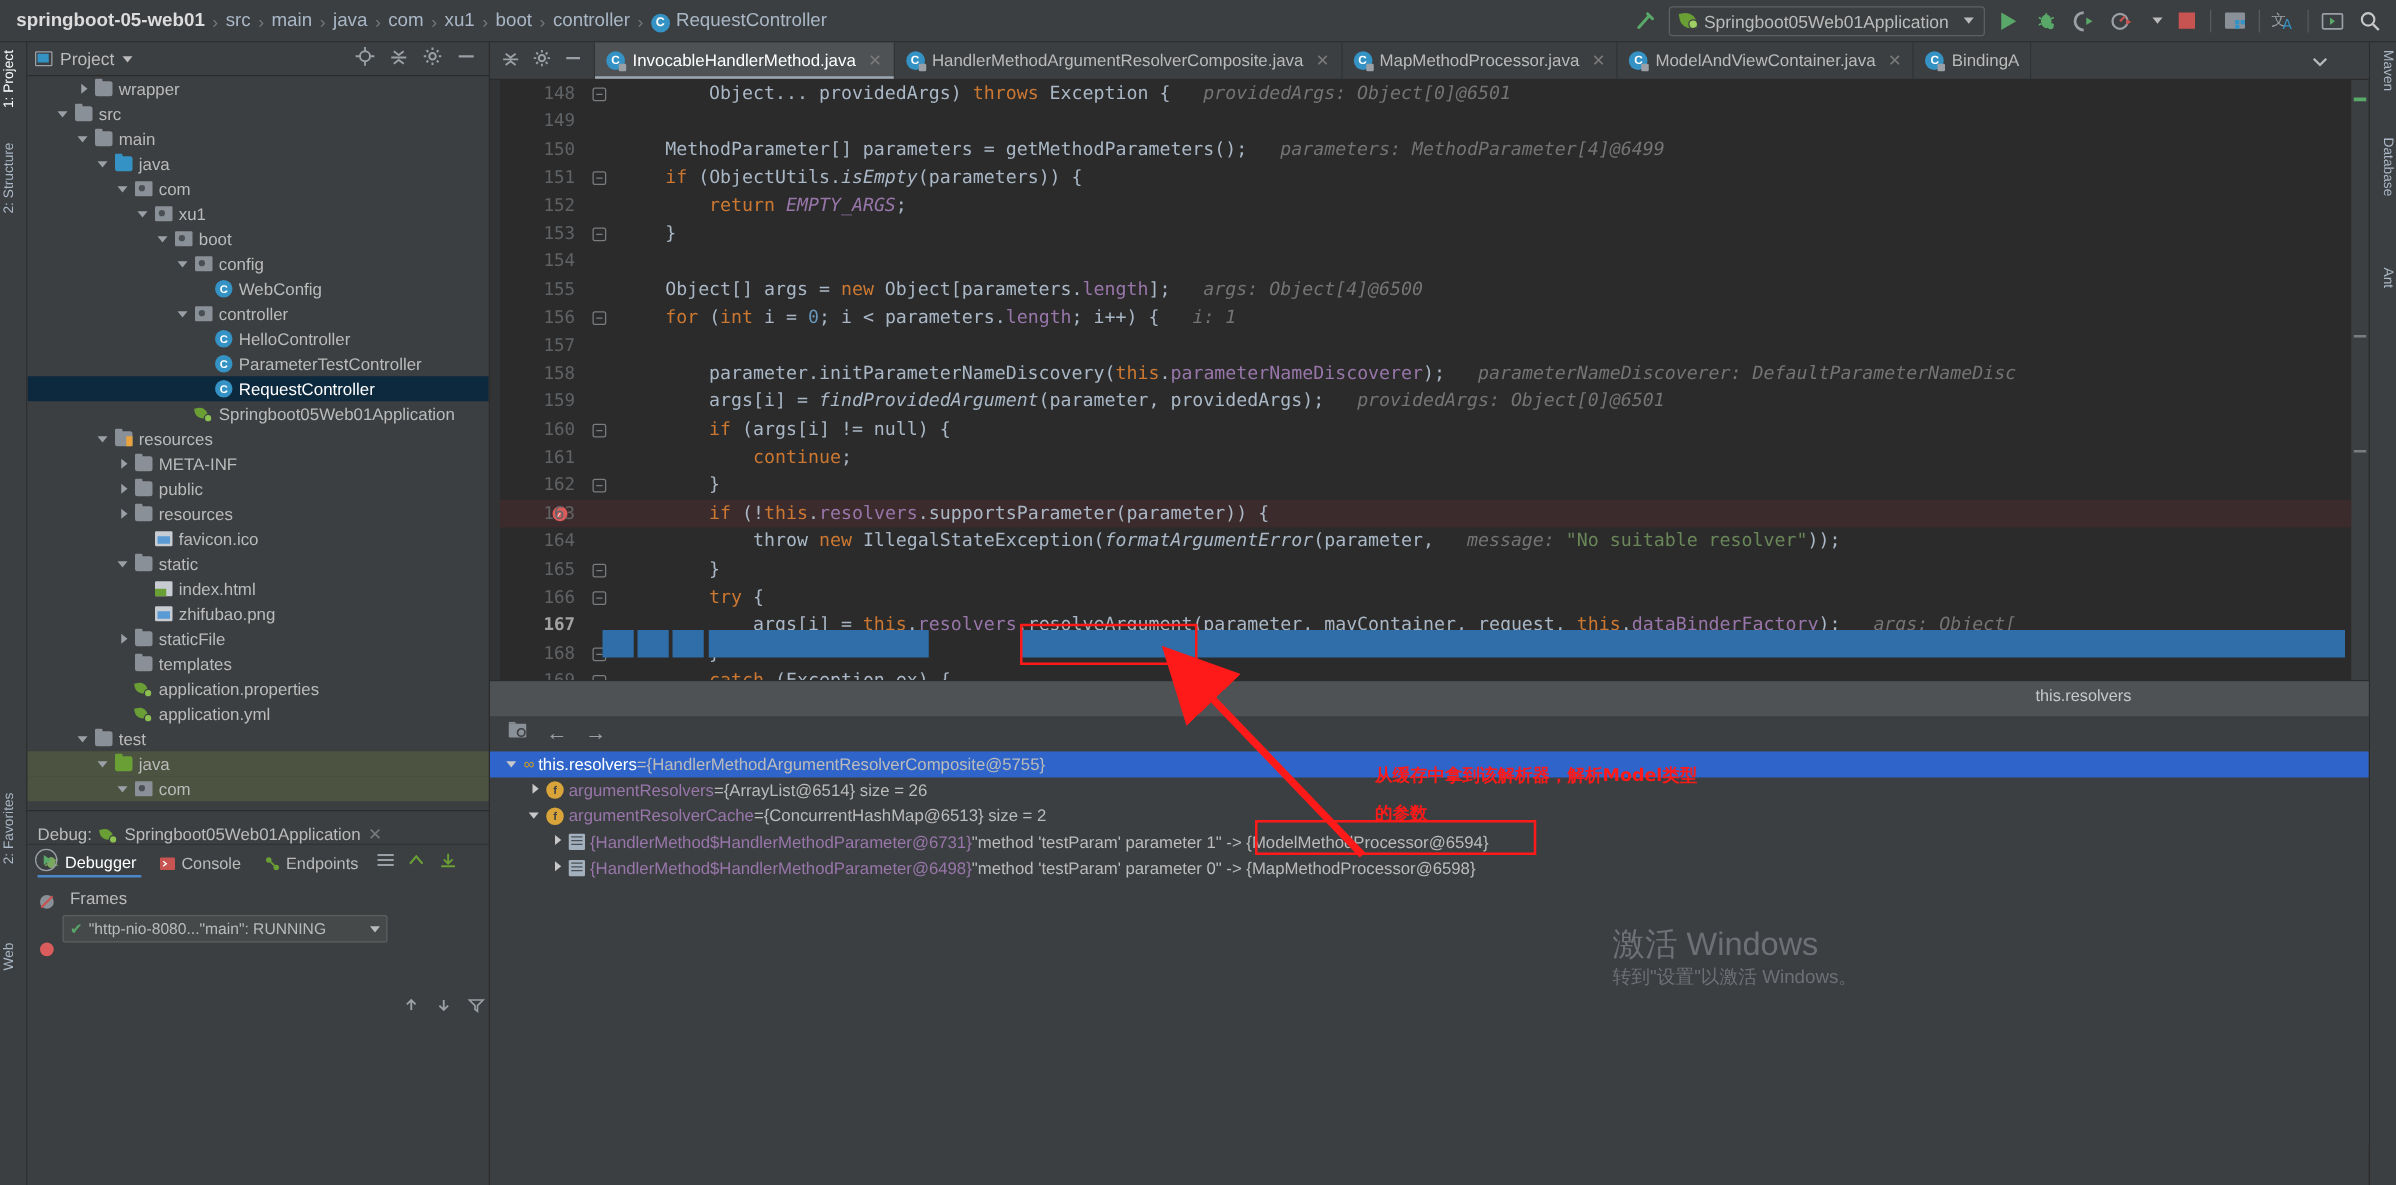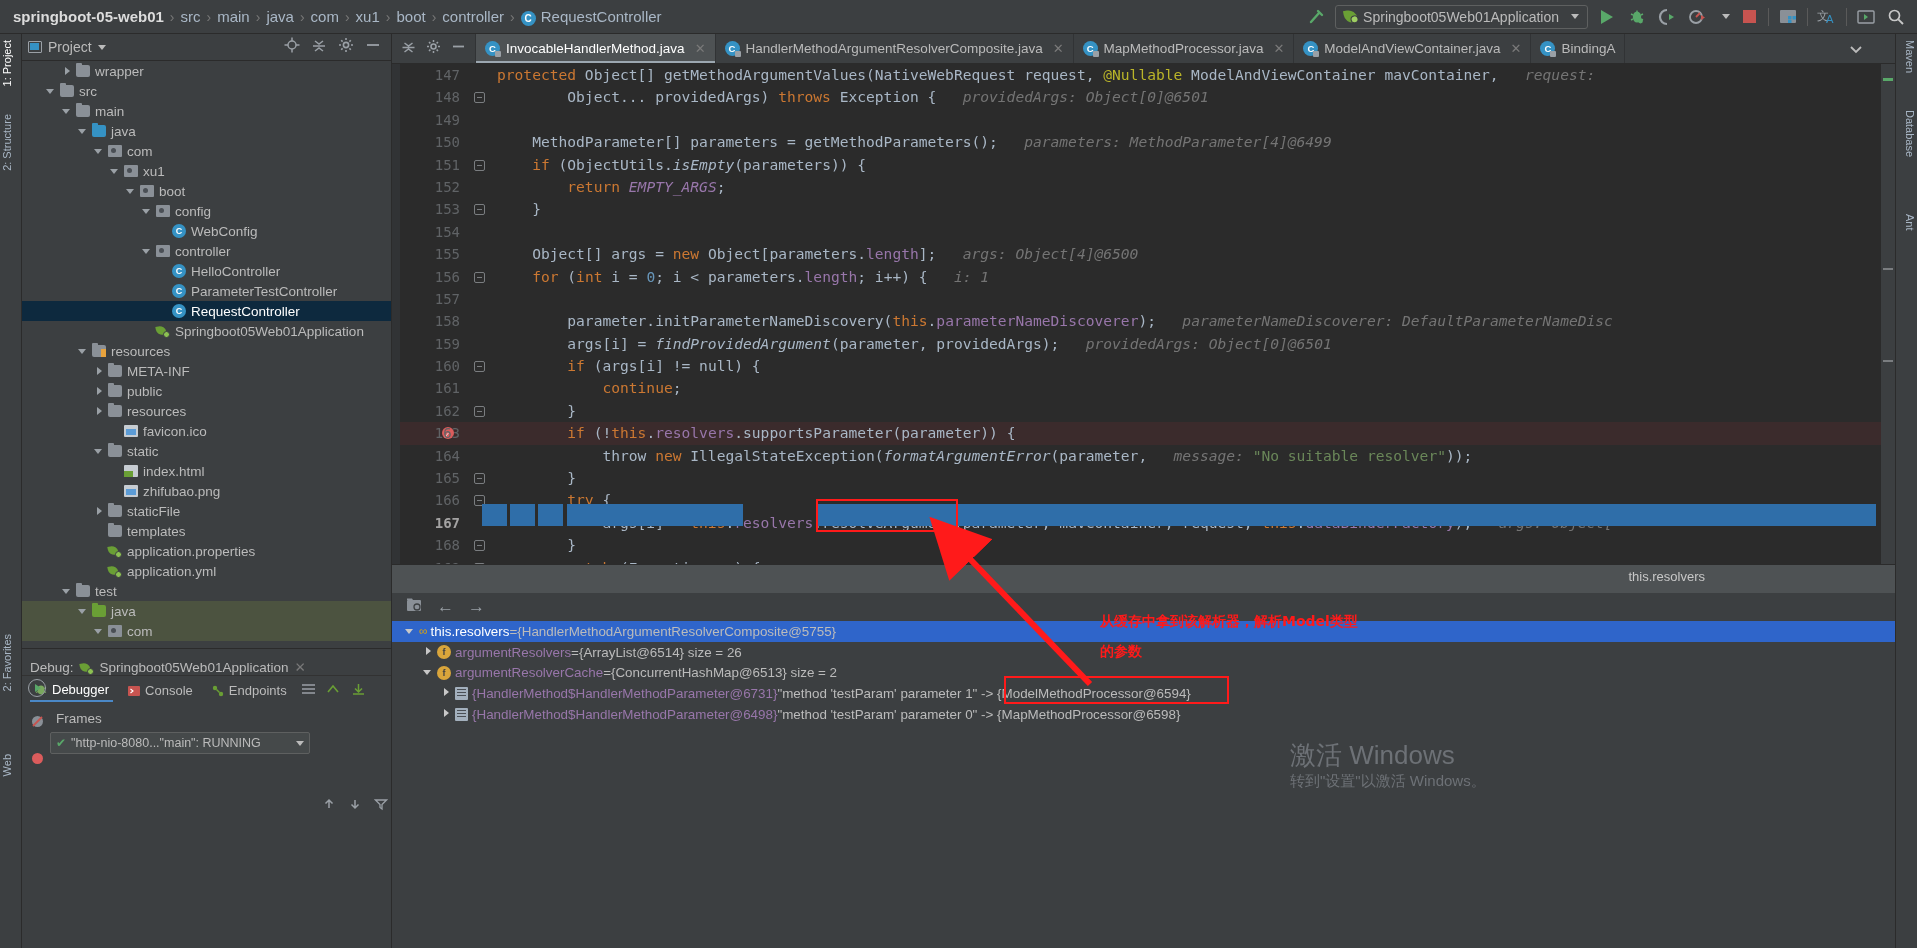--- a/index.html
+++ b/index.html
@@ -174,21 +174,21 @@
   .bp-dot::after{content:'✓';position:absolute;left:2px;top:-3px;color:#e8e8e8;font-size:9px;}
   .sel-blue { position:absolute; height:22.4px; background:#2f6ea9; }
   .redbox { position:absolute; border:2.5px solid #ff1a1a; }
 
   
   .marker-col { position:absolute; right:0; top:0; width:14px; height:100%; background:#3c3f41;}
   .mk { position:absolute; right:2px; width:10px; height:3px; }
 
   
   .debug-panel {
-    position:absolute; left:392px; top:564px; width:1503px; height:372px;
+    position:absolute; left:392px; top:544px; width:1503px; height:372px;
     background:#3c3f41; border-top:1px solid #2b2b2b;
   }
   .dp-topline { height:28px; position:relative; background:#4e5254; }
   .dp-hintbox { position:absolute; right:190px; top:4px; color:#c8c8c8; font-size:13px; }
   .dp-toolbar { height:28px; display:flex; align-items:center; gap:14px; padding:0 14px; }
   .navarrow { color:#9aa0a6; font-size:17px; }
   .vars { position:absolute; left:0; top:56px; right:0; bottom:0; overflow:hidden; font-size:13.4px;}
   .vrow { height:20.7px; display:flex; align-items:center; color:#bbbbbb; white-space:nowrap; }
   .vrow.sel { background:#2f65ca; color:#ffffff;}
   .vexp { width:13px; height:13px; position:relative; flex:none; margin-right:2px;}
@@ -661,21 +661,20 @@
     </div>
   <div style="position:absolute;left:1845px;top:36px;width:22px;height:26px;display:flex;align-items:center;justify-content:center;">
     <svg width="16" height="16" viewBox="0 0 16 16">
         <path d="M3 6 L8 11 L13 6" stroke="#bbbbbb" stroke-width="1.8" fill="none"></path>
       </svg>
   </div>
 
   <div class="editor">
     <div class="gutter-strip"></div>
     <div class="code-area" id="codearea">
-        <div class="cl"><span class="lnum">147</span><span class="ctxt"><span class="kw">protected</span> Object[] getMethodArgumentValues(NativeWebRequest request, <span class="ann">@Nullable</span> ModelAndViewContainer mavContainer,<span class="hint">   request:</span></span></div>
         <div class="cl"><span class="lnum">148</span><span class="fold minus"></span><span class="ctxt">        Object... providedArgs) <span class="kw">throws</span> Exception {<span class="hint">   providedArgs: Object[0]@6501</span></span></div>
         <div class="cl"><span class="lnum">149</span><span class="ctxt"></span></div>
         <div class="cl"><span class="lnum">150</span><span class="ctxt">    MethodParameter[] parameters = getMethodParameters();<span class="hint">   parameters: MethodParameter[4]@6499</span></span></div>
         <div class="cl"><span class="lnum">151</span><span class="fold minus"></span><span class="ctxt">    <span class="kw">if</span> (ObjectUtils.<span class="it">isEmpty</span>(parameters)) {</span></div>
         <div class="cl"><span class="lnum">152</span><span class="ctxt">        <span class="kw">return</span> <span class="fld it">EMPTY_ARGS</span>;</span></div>
         <div class="cl"><span class="lnum">153</span><span class="fold minus"></span><span class="ctxt">    }</span></div>
         <div class="cl"><span class="lnum">154</span><span class="ctxt"></span></div>
         <div class="cl"><span class="lnum">155</span><span class="ctxt">    Object[] args = <span class="kw">new</span> Object[parameters.<span class="fld">length</span>];<span class="hint">   args: Object[4]@6500</span></span></div>
         <div class="cl"><span class="lnum">156</span><span class="fold minus"></span><span class="ctxt">    <span class="kw">for</span> (<span class="kw">int</span> i = <span class="num">0</span>; i &lt; parameters.<span class="fld">length</span>; i++) {<span class="hint">   i: 1</span></span></div>
         <div class="cl"><span class="lnum">157</span></div>

